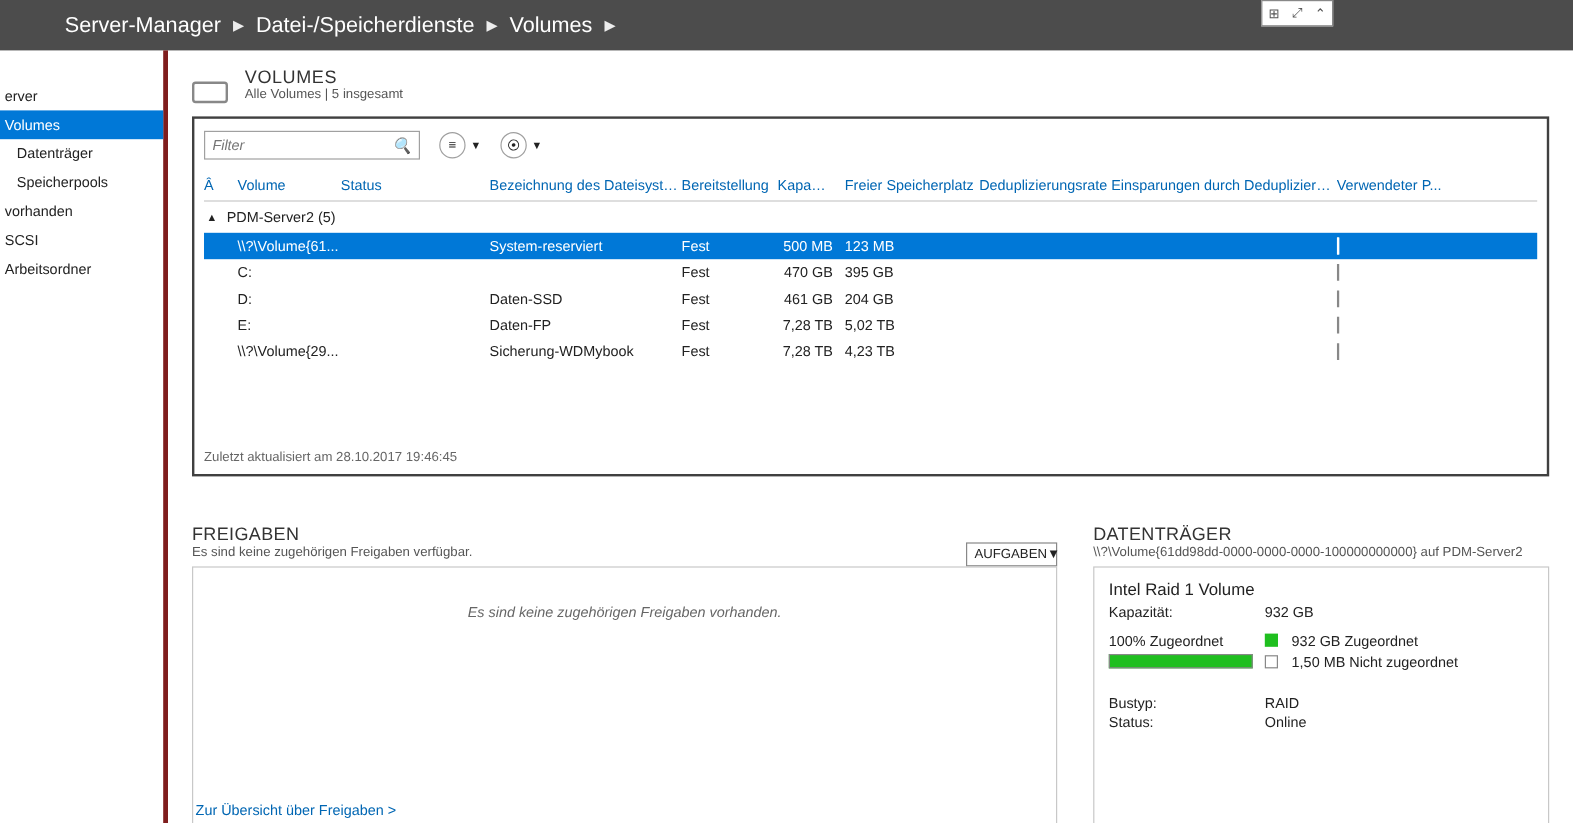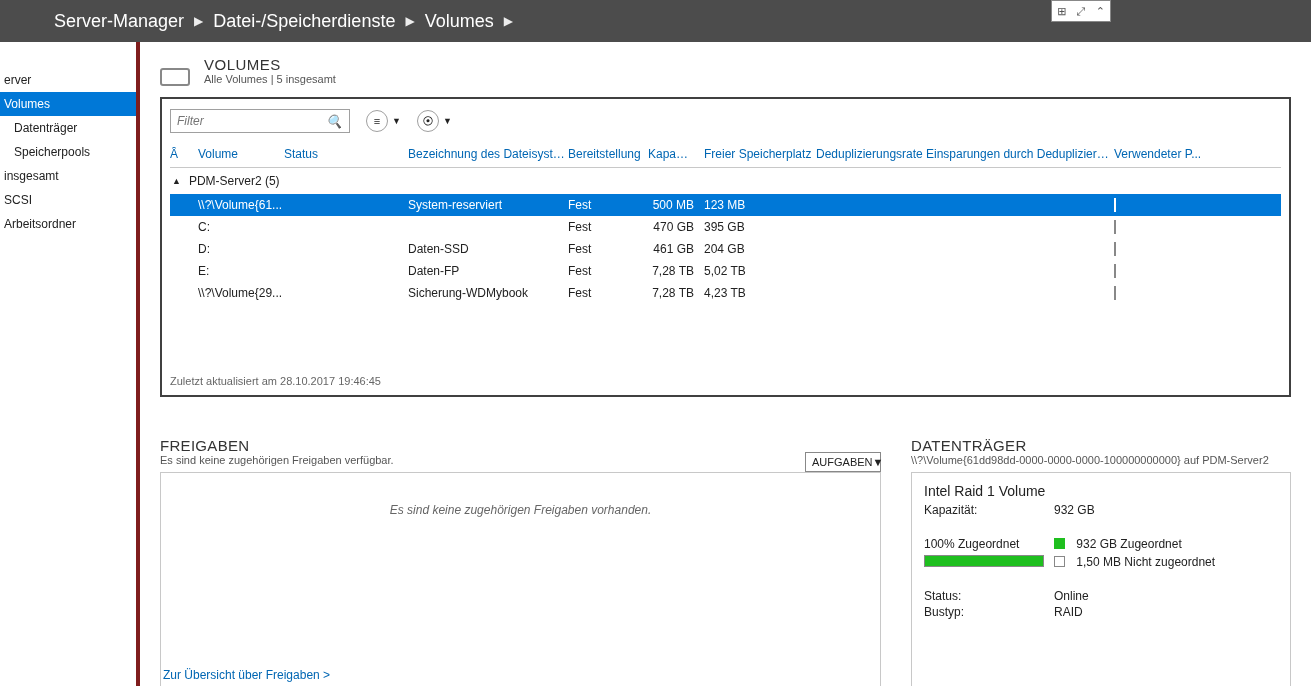--- a/index.html
+++ b/index.html
@@ -120,21 +120,21 @@
   .daten-pane { width: 380px; display: flex; flex-direction: column; }
   .daten-body {
     border: 1px solid #c8c8c8; flex: 1; padding: 10px 12px 6px 12px; display: flex;
     flex-direction: column;
   }
   .daten-body .dev-name { font-size: 14px; margin-bottom: 2px; }
   .kv { display: flex; font-size: 12px; margin-top: 2px; }
   .kv .k { width: 130px; color: #222; }
   .kv .v { color: #222; }
 
-  .alloc-row { margin-top: 20px; display: flex; }
+  .alloc-row { margin-top: 10px; display: flex; }
   .alloc-left { width: 130px; }
   .alloc-text { font-size: 12px; }
   .alloc-bar {
     width: 120px; height: 12px; border: 1px solid #888; margin-top: 4px; background: #1fbf1f;
   }
   .legend-sq {
     width: 11px; height: 11px; display: inline-block; margin-right: 8px; vertical-align: -1px;
   }
   .legend-line { font-size: 12px; margin-bottom: 4px; }
 
@@ -157,21 +157,21 @@
   </div>
 </div>
 
 <div class="layout">
 
   <div class="sidebar" id="sidebar">
       <div class="item">erver</div>
       <div class="item selected">Volumes</div>
       <div class="item indent">Datenträger</div>
       <div class="item indent">Speicherpools</div>
-      <div class="item">insgesamt</div>
+      <div class="item">vorhanden</div>
       <div class="item">SCSI</div>
       <div class="item">Arbeitsordner</div>
     </div>
 
   <div class="main">
 
     <div class="title-row">
       <div class="vol-icon"></div>
       <div>
         <div class="t1">VOLUMES</div>
@@ -311,27 +311,27 @@
               </div>
               <div class="legend-line">
                 <span class="legend-sq" style="background:#fff;border:1px solid #888"></span>
                 <span>1,50 MB Nicht zugeordnet</span>
               </div>
             </div>
           </div>
 
           <div style="height:14px"></div>
           <div class="kv">
+            <span class="k">Bustyp:</span>
+            <span class="v">RAID</span>
+          </div>
+          <div class="kv">
             <span class="k">Status:</span>
             <span class="v">Online</span>
           </div>
-          <div class="kv">
-            <span class="k">Bustyp:</span>
-            <span class="v">RAID</span>
-          </div>
 
           <div style="flex:1"></div>
         </div>
       </div>
     </div>
 
   </div>
 </div>
 
 </body></html>

